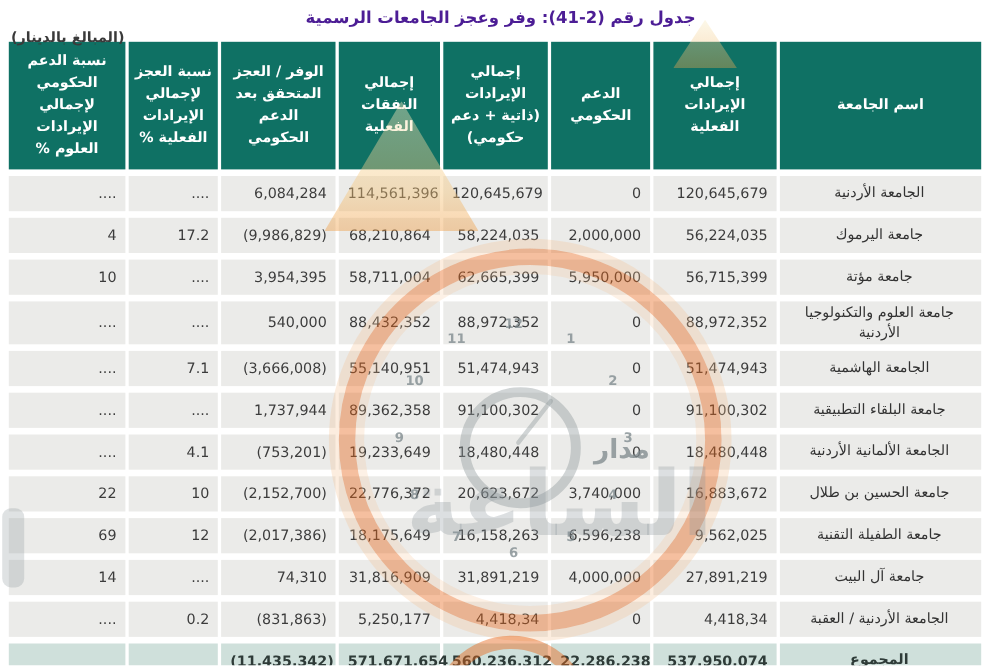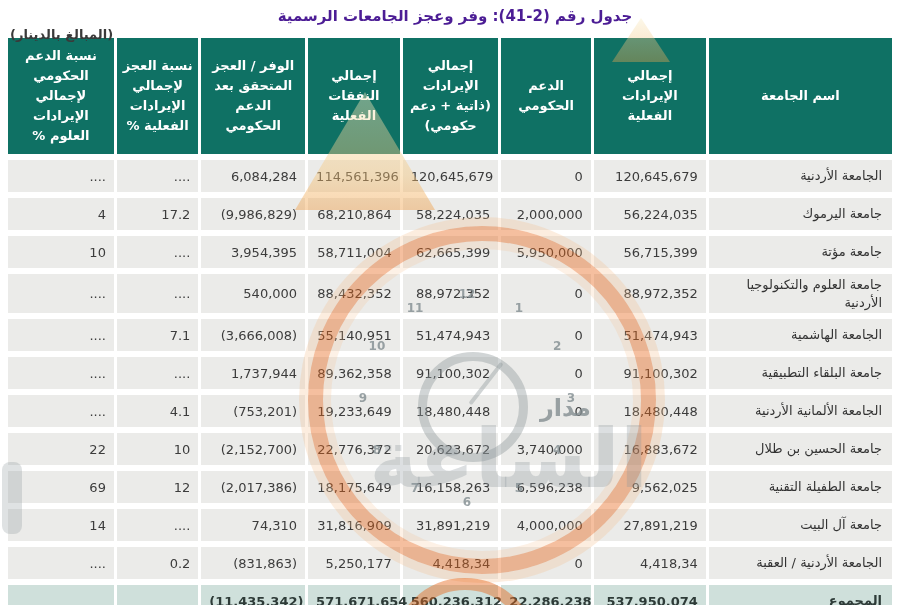--- a/index.html
+++ b/index.html
@@ -11,21 +11,21 @@
       font-size:15px;font-weight:700;color:#4c1d95;}
   .currency-note{position:absolute;top:23px;left:10px;width:150px;text-align:left;
       font-size:13px;font-weight:700;color:#3a3a3a;direction:rtl;}
   
   #tbl-wrap{position:absolute;top:32px;right:5px;left:5px;z-index:1;}
   table{width:100%;border-collapse:separate;border-spacing:3px 6px;table-layout:fixed;}
   thead th{background:#0f7164;color:#ffffff;font-size:13px;font-weight:700;
       height:112px;vertical-align:middle;text-align:center;padding:2px 4px;line-height:1.55;}
   tbody td{background:#ebebe9;color:#3c3c3c;font-size:13px;height:28px;
       vertical-align:middle;text-align:right;padding:2px 8px;}
-  tbody td.name{font-size:13px;color:#333;padding-right:10px;line-height:1.35;}
+  tbody td.name{font-size:13px;color:#333;padding-right:10px;line-height:1.35;text-align:center;}
   tbody td.num{direction:ltr;text-align:right;}
   tbody tr.total-row td{background:#cfe0db;font-weight:600;color:#2e3b38;}
   
   #watermark{position:absolute;inset:0;z-index:2;pointer-events:none;}
   .wm-ring{position:absolute;left:308px;top:226px;width:318px;height:318px;border-radius:50%;
       border:15px solid rgba(231,103,26,0.42);
       box-shadow:0 0 0 9px rgba(246,190,140,0.28), inset 0 0 0 8px rgba(246,190,140,0.22);}
   .wm-dial{position:absolute;left:418px;top:352px;width:92px;height:92px;border-radius:50%;
       border:9px solid rgba(139,150,153,0.40);}
   .wm-hand{position:absolute;left:468px;top:352px;width:4px;height:52px;background:rgba(139,150,153,0.40);

